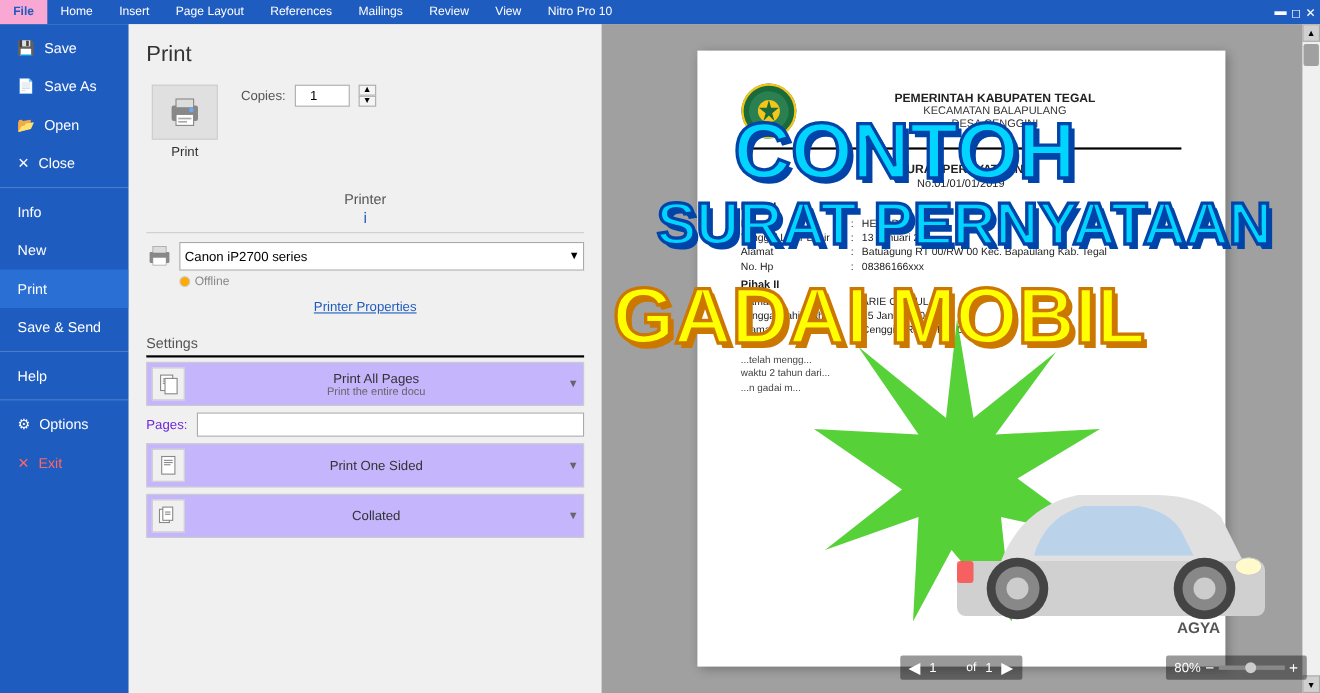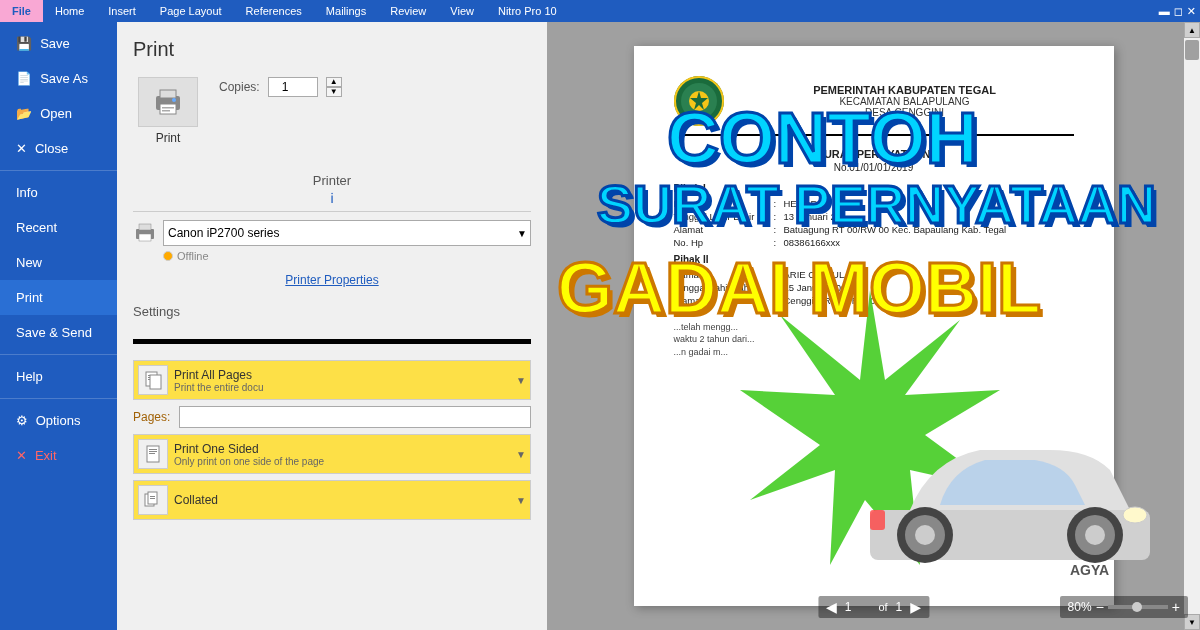--- a/index.html
+++ b/index.html
@@ -43,32 +43,32 @@
     .printer-icon { width: 24px; height: 24px; }
     .printer-select-wrapper { flex: 1; position: relative; }
     .printer-select { width: 100%; height: 26px; border: 1px solid #aaa; background: white; font-size: 12px; padding: 0 4px; appearance: none; cursor: pointer; }
     .printer-dropdown-arrow { position: absolute; right: 4px; top: 50%; transform: translateY(-50%); font-size: 10px; pointer-events: none; }
     .printer-status { font-size: 11px; color: #888; padding-left: 30px; margin-bottom: 8px; display: flex; align-items: center; gap: 4px; }
     .status-dot { width: 10px; height: 10px; border-radius: 50%; background: #ffaa00; border: 1px solid #ccc; }
     .printer-properties { text-align: center; margin-bottom: 16px; }
     .printer-properties a { font-size: 12px; color: #1f5cbf; text-decoration: underline; cursor: pointer; }
 
     .settings-section { }
-    .settings-title { font-size: 13px; color: #555; margin-bottom: 16px; border-bottom: 5px solid #000000; padding-bottom: 20px; }
-
-    .setting-row { display: flex; align-items: center; gap: 6px; margin-bottom: 6px; cursor: pointer; border: 1px solid #ccc; background: #fde047; padding: 4px; }
+    .settings-title { font-size: 13px; color: #555; margin-bottom: 4px; border-bottom: 2px solid #000000; padding-bottom: 4px; }
+
+    .setting-row { display: flex; align-items: center; gap: 17px; margin-bottom: 6px; cursor: pointer; border: 1px solid #ccc; background: #c4b5fd; padding: 4px; text-align: center; }
     .setting-icon { width: 30px; height: 30px; border: 1px solid #ccc; background: #f0f0f0; display: flex; align-items: center; justify-content: center; flex-shrink: 0; }
     .setting-icon svg { width: 20px; height: 20px; }
     .setting-text { flex: 1; }
     .setting-main { font-size: 12px; color: #333; font-weight: 500; }
     .setting-sub { font-size: 10px; color: #666; }
     .setting-arrow { font-size: 10px; color: #666; }
 
     .pages-row { display: flex; align-items: center; gap: 6px; margin-bottom: 6px; }
-    .pages-label { font-size: 12px; color: #a16207; width: 40px; }
+    .pages-label { font-size: 12px; color: #6d28d9; width: 40px; }
     .pages-input { flex: 1; height: 22px; border: 1px solid #aaa; font-size: 12px; padding: 0 4px; }
 
     
     .doc-preview { flex: 1; background: #a0a0a0; display: flex; align-items: center; justify-content: center; position: relative; overflow: hidden; }
     .doc-page { background: white; width: 480px; height: 560px; margin: 0 auto; position: relative; padding: 30px 40px; box-shadow: 2px 2px 10px rgba(0,0,0,0.3); }
     .doc-header { display: flex; align-items: center; gap: 12px; border-bottom: 2px solid black; padding-bottom: 8px; margin-bottom: 12px; }
     .doc-logo { width: 50px; height: 50px; background: #1a6b3c; border-radius: 50%; display: flex; align-items: center; justify-content: center; flex-shrink: 0; }
     .doc-org { text-align: center; flex: 1; }
     .doc-org-line1 { font-size: 11px; font-weight: bold; color: #222; }
     .doc-org-line2 { font-size: 10px; color: #333; }
@@ -164,23 +164,20 @@
       </div>
       <div class="backstage-item">
         <span>✕</span>
         <span>Close</span>
       </div>
       <div class="sidebar-divider"></div>
       <div class="backstage-item">
         <span>Info</span>
       </div>
       <div class="backstage-item">
-        <span>Recent</span>
-      </div>
-      <div class="backstage-item">
         <span>New</span>
       </div>
       <div class="backstage-item active">
         <span>Print</span>
       </div>
       <div class="backstage-item">
         <span>Save &amp; Send</span>
       </div>
       <div class="sidebar-divider"></div>
       <div class="backstage-item">
@@ -283,21 +280,20 @@
         <div class="setting-icon">
           <svg viewBox="0 0 20 20" width="20" height="20">
             <rect x="4" y="2" width="12" height="16" fill="white" stroke="#888" stroke-width="1"></rect>
             <rect x="6" y="5" width="8" height="1" fill="#888"></rect>
             <rect x="6" y="7" width="8" height="1" fill="#888"></rect>
             <rect x="6" y="9" width="6" height="1" fill="#888"></rect>
           </svg>
         </div>
         <div class="setting-text">
           <div class="setting-main">Print One Sided</div>
-          <div class="setting-sub">Only print on one side of the page</div>
         </div>
         <span class="setting-arrow">▼</span>
       </div>
 
       <div class="setting-row">
         <div class="setting-icon">
           <svg viewBox="0 0 20 20" width="20" height="20">
             <rect x="2" y="4" width="9" height="12" fill="white" stroke="#888" stroke-width="1"></rect>
             <rect x="5" y="2" width="9" height="12" fill="white" stroke="#888" stroke-width="1"></rect>
             <rect x="7" y="6" width="5" height="1" fill="#888"></rect>

